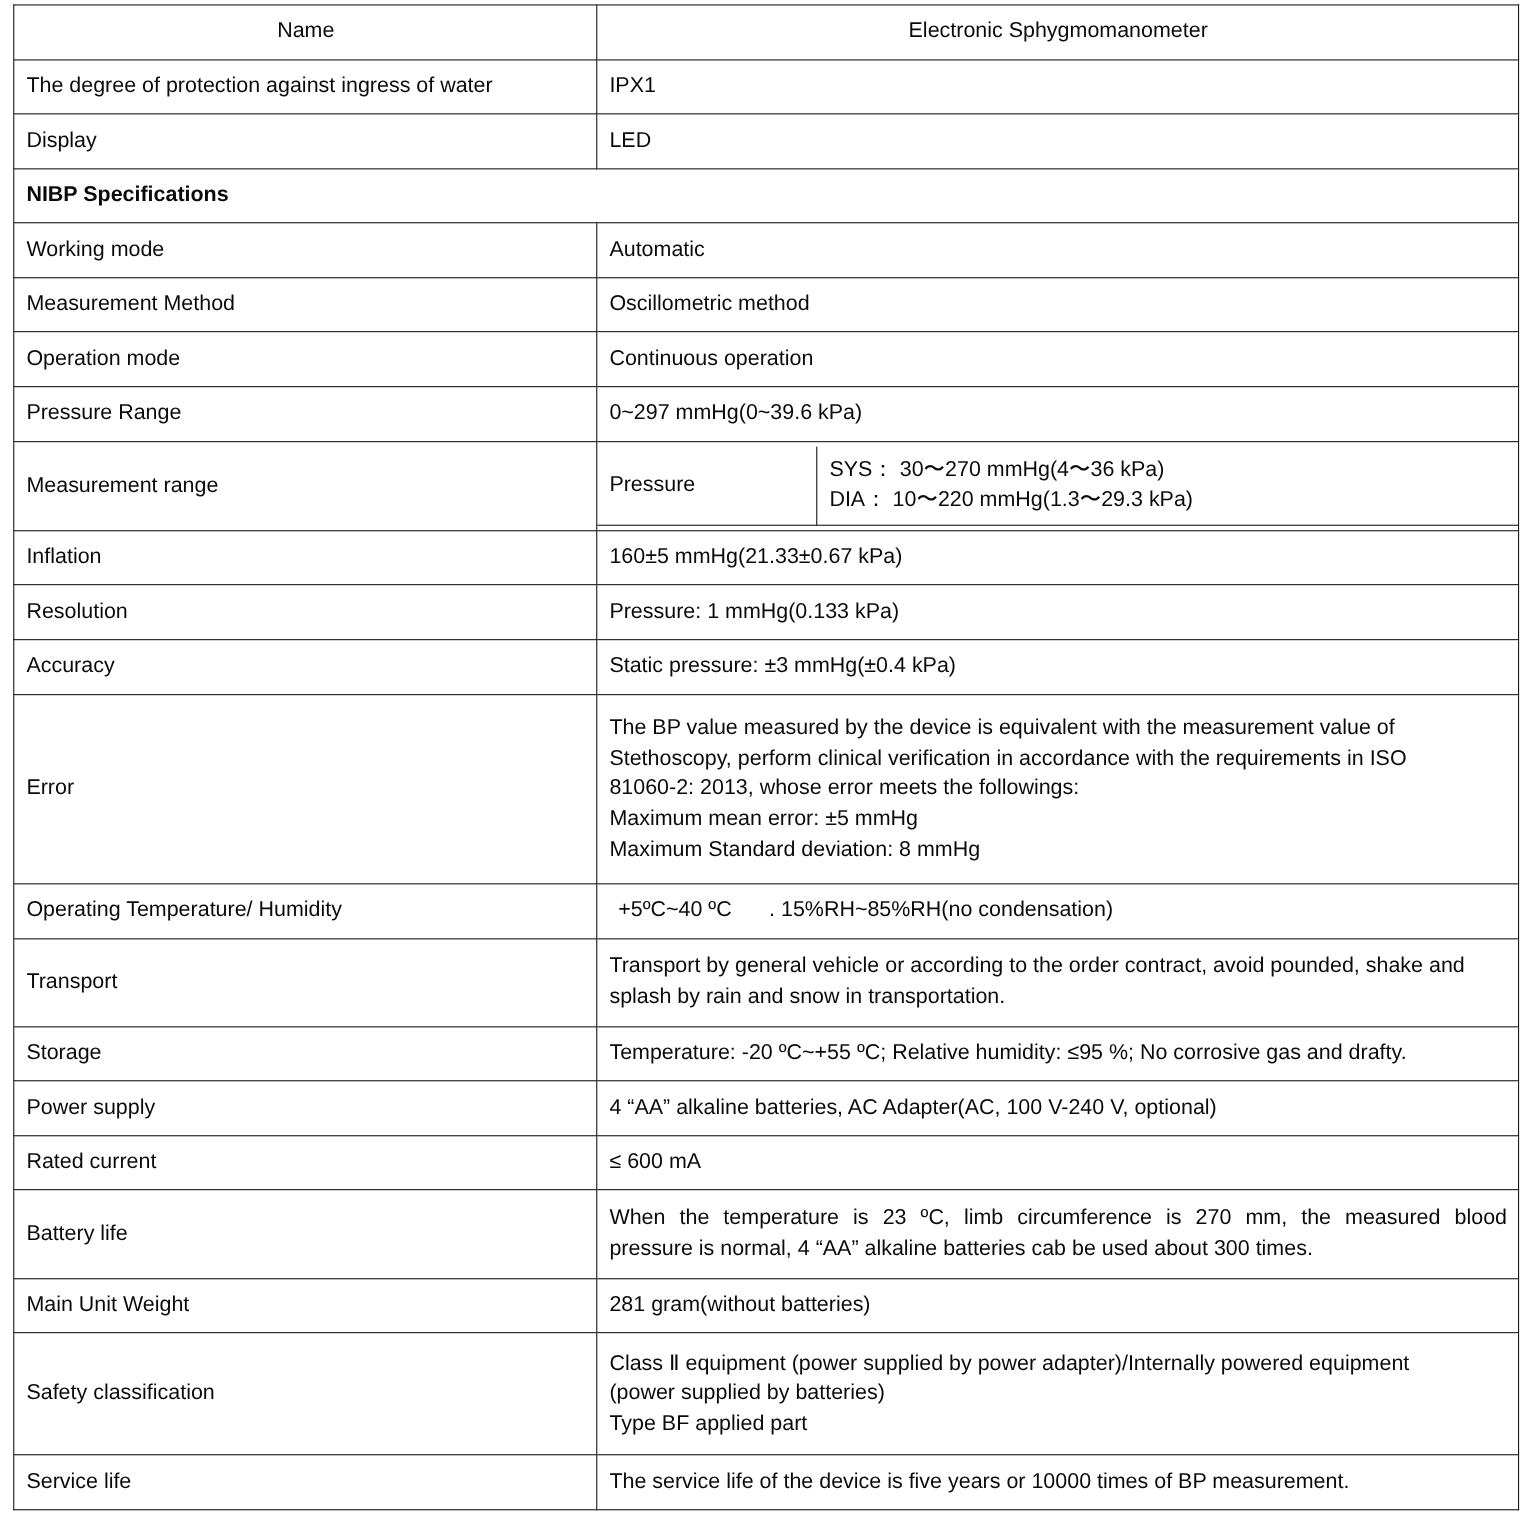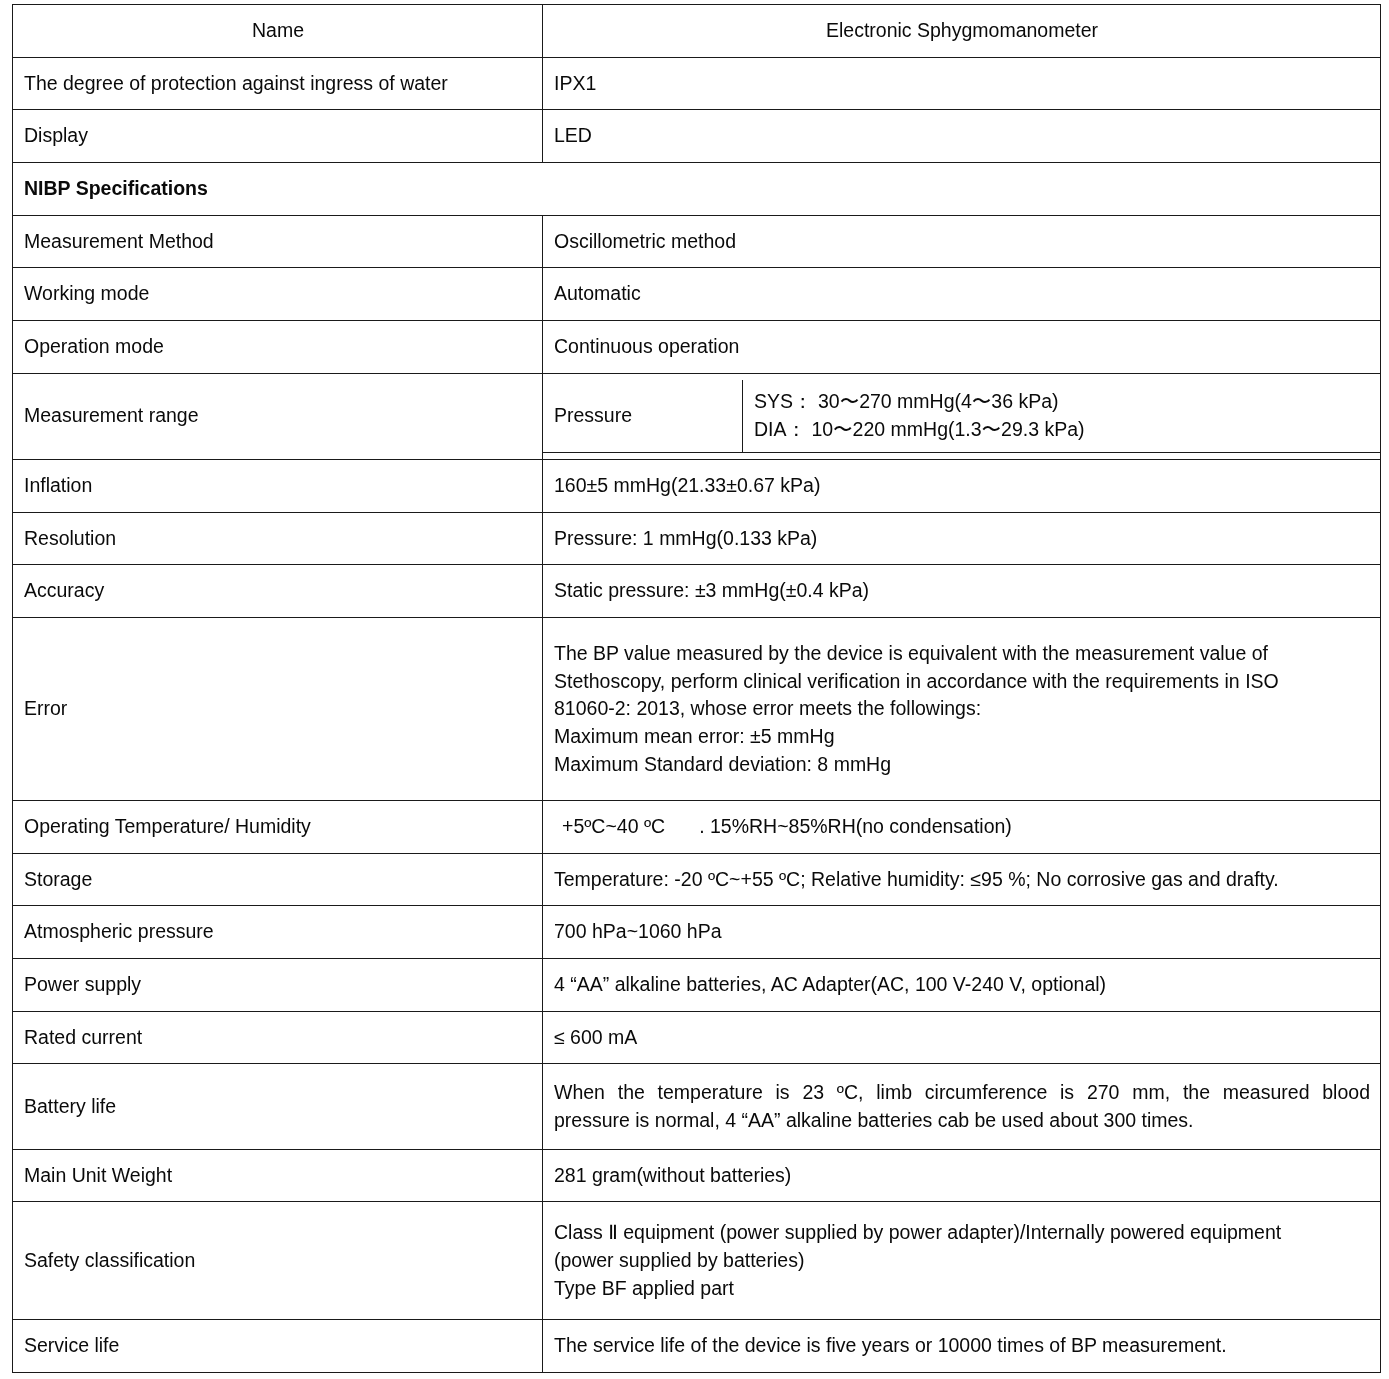--- a/index.html
+++ b/index.html
@@ -107,34 +107,38 @@
       <tr>
         <td class="label-cell">Display</td>
         <td>LED</td>
       </tr>
 
       <tr>
         <td class="label-cell bold" colspan="2">NIBP Specifications</td>
       </tr>
 
       <tr>
+        <td class="label-cell">Working mode</td>
+        <td>Automatic</td>
+      </tr>
+
+      <tr>
         <td class="label-cell">Measurement Method</td>
         <td>Oscillometric method</td>
       </tr>
 
       <tr>
-        <td class="label-cell">Working mode</td>
-        <td>Automatic</td>
-      </tr>
-
-      <tr>
         <td class="label-cell">Operation mode</td>
         <td>Continuous operation</td>
       </tr>
 
+      <tr>
+        <td class="label-cell">Pressure Range</td>
+        <td>0~297 mmHg(0~39.6 kPa)</td>
+      </tr>
 
       <tr>
         <td class="label-cell">Measurement range</td>
         <td class="nest-wrap">
           <table class="nest">
             <tbody>
               <tr class="nest-top">
                 <td class="nest-key">Pressure</td>
                 <td class="nest-lines">
                   <span>SYS：  30〜270 mmHg(4〜36 kPa)</span>
@@ -171,30 +175,33 @@
           <span>Maximum mean error: ±5 mmHg</span>
           <span>Maximum Standard deviation: 8 mmHg</span>
         </td>
       </tr>
 
       <tr>
         <td class="label-cell">Operating Temperature/ Humidity</td>
         <td><span class="lead-sp"></span><span>+5ºC~40 ºC</span><span class="temp-gap"></span><span>.</span>&nbsp;<span>15%RH~85%RH(no condensation)</span></td>
       </tr>
 
+      <tr>
+        <td class="label-cell">Transport</td>
+        <td class="multiline">
+          <span>Transport by general vehicle or according to the order contract, avoid pounded, shake and</span>
+          <span>splash by rain and snow in transportation.</span>
+        </td>
+      </tr>
 
       <tr>
         <td class="label-cell">Storage</td>
         <td>Temperature: -20 ºC~+55 ºC; Relative humidity: ≤95 %; No corrosive gas and drafty.</td>
       </tr>
 
-      <tr>
-        <td class="label-cell">Atmospheric pressure</td>
-        <td>700 hPa~1060 hPa</td>
-      </tr>
 
       <tr>
         <td class="label-cell">Power supply</td>
         <td>4 “AA” alkaline batteries, AC Adapter(AC, 100 V-240 V, optional)</td>
       </tr>
 
       <tr>
         <td class="label-cell">Rated current</td>
         <td>≤ 600 mA</td>
       </tr>

